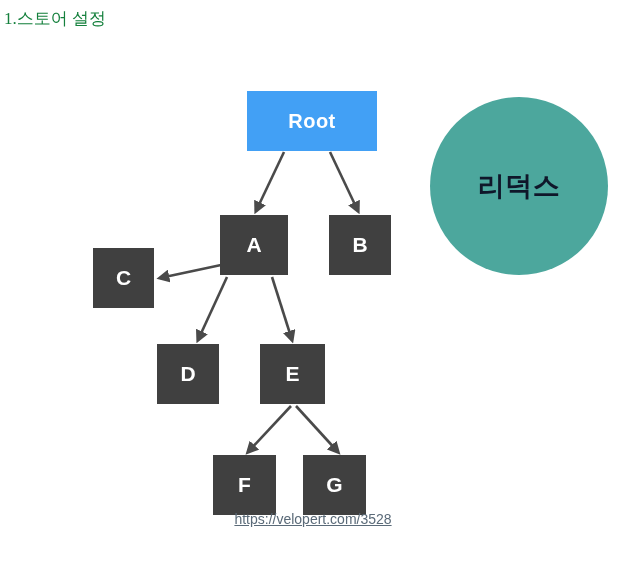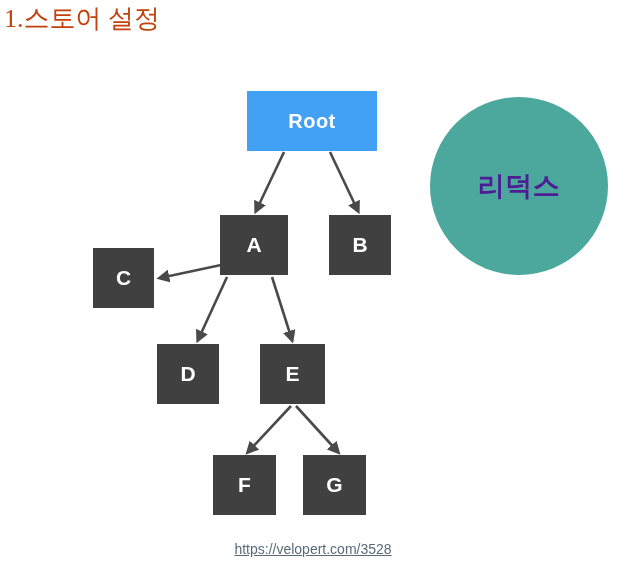--- a/index.html
+++ b/index.html
@@ -12,23 +12,23 @@
     height: 567px;
     position: relative;
     overflow: hidden;
     font-family: "Liberation Sans", sans-serif;
   }
   #page-title {
     position: absolute;
     left: 4px;
     top: 6px;
     font-family: "Liberation Serif", serif;
-    font-size: 26px;
+    font-size: 17px;
     line-height: 26px;
-    color: #c2410c;
+    color: #15803d;
     letter-spacing: 0px;
     white-space: nowrap;
   }
   #diagram {
     position: absolute;
     left: 0;
     top: 0;
     width: 518px;
     height: 567px;
   }
@@ -64,32 +64,32 @@
     left: 430px;
     top: 97px;
     width: 178px;
     height: 178px;
     border-radius: 50%;
     background: #4ca79d;
     display: flex;
     flex-direction: column;
     align-items: center;
     justify-content: center;
-    color: #4c1d95;
+    color: #0f172a;
     font-weight: bold;
     font-size: 27px;
     line-height: 36px;
     font-family: "Liberation Sans", sans-serif;
     text-align: center;
     letter-spacing: 0.5px;
   }
   #source-link {
     position: absolute;
     left: 0;
-    top: 541px;
+    top: 511px;
     width: 626px;
     text-align: center;
     font-family: "Liberation Sans", sans-serif;
     font-size: 14px;
     color: #5a6a78;
     text-decoration: underline;
   }
 </style>
 </head>
 <body>

